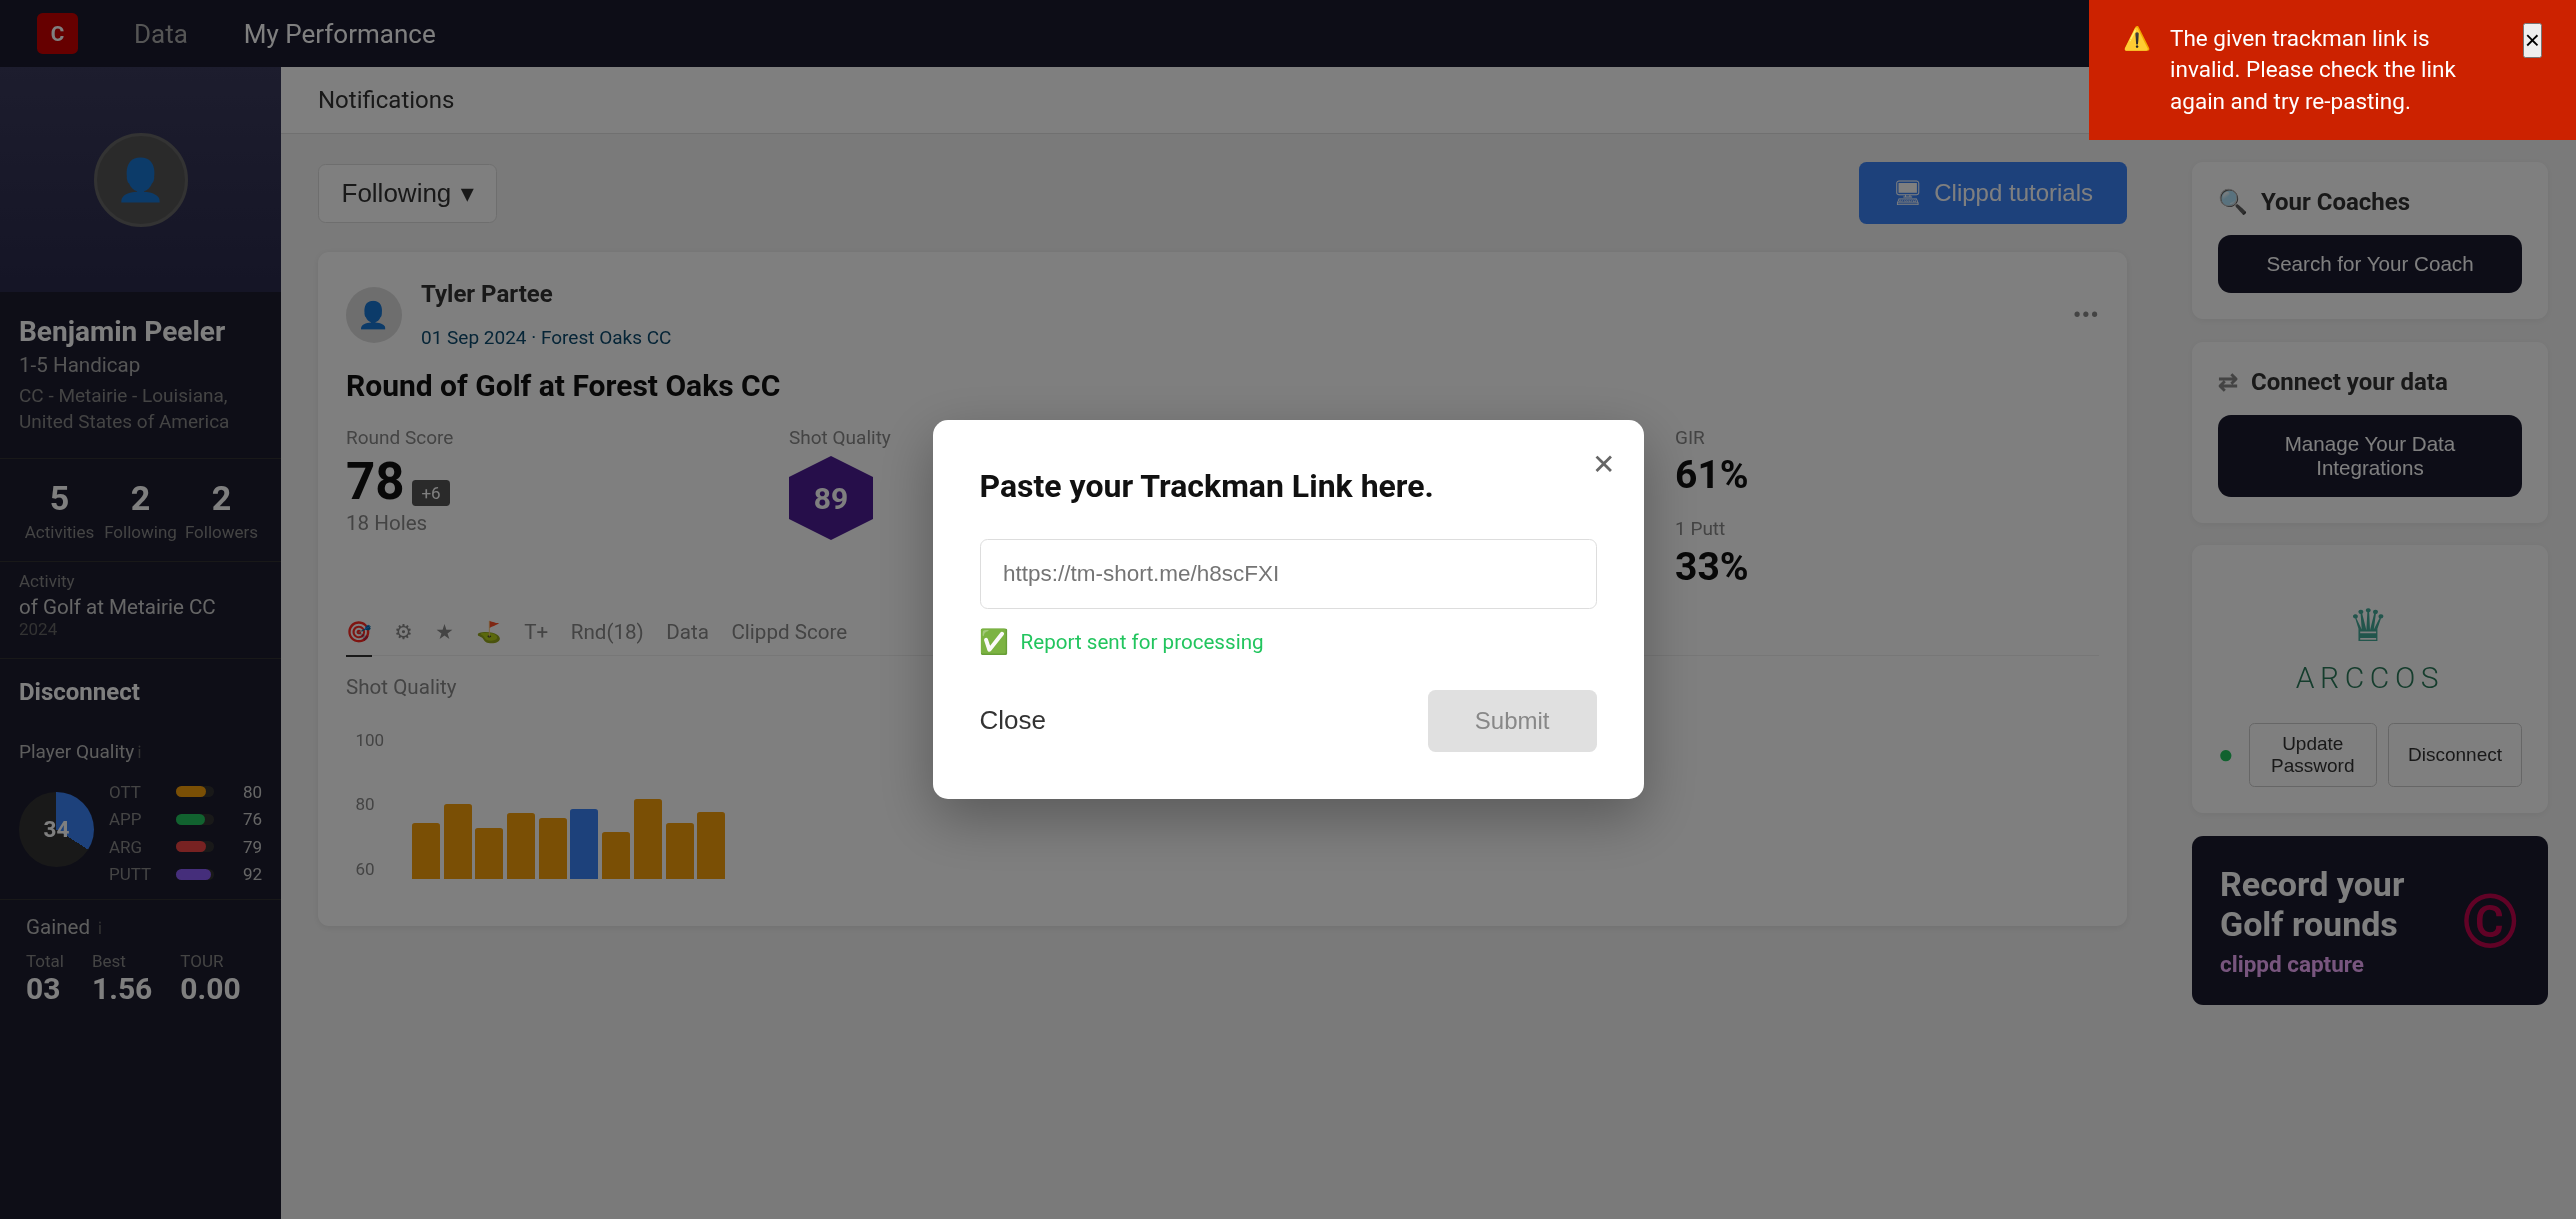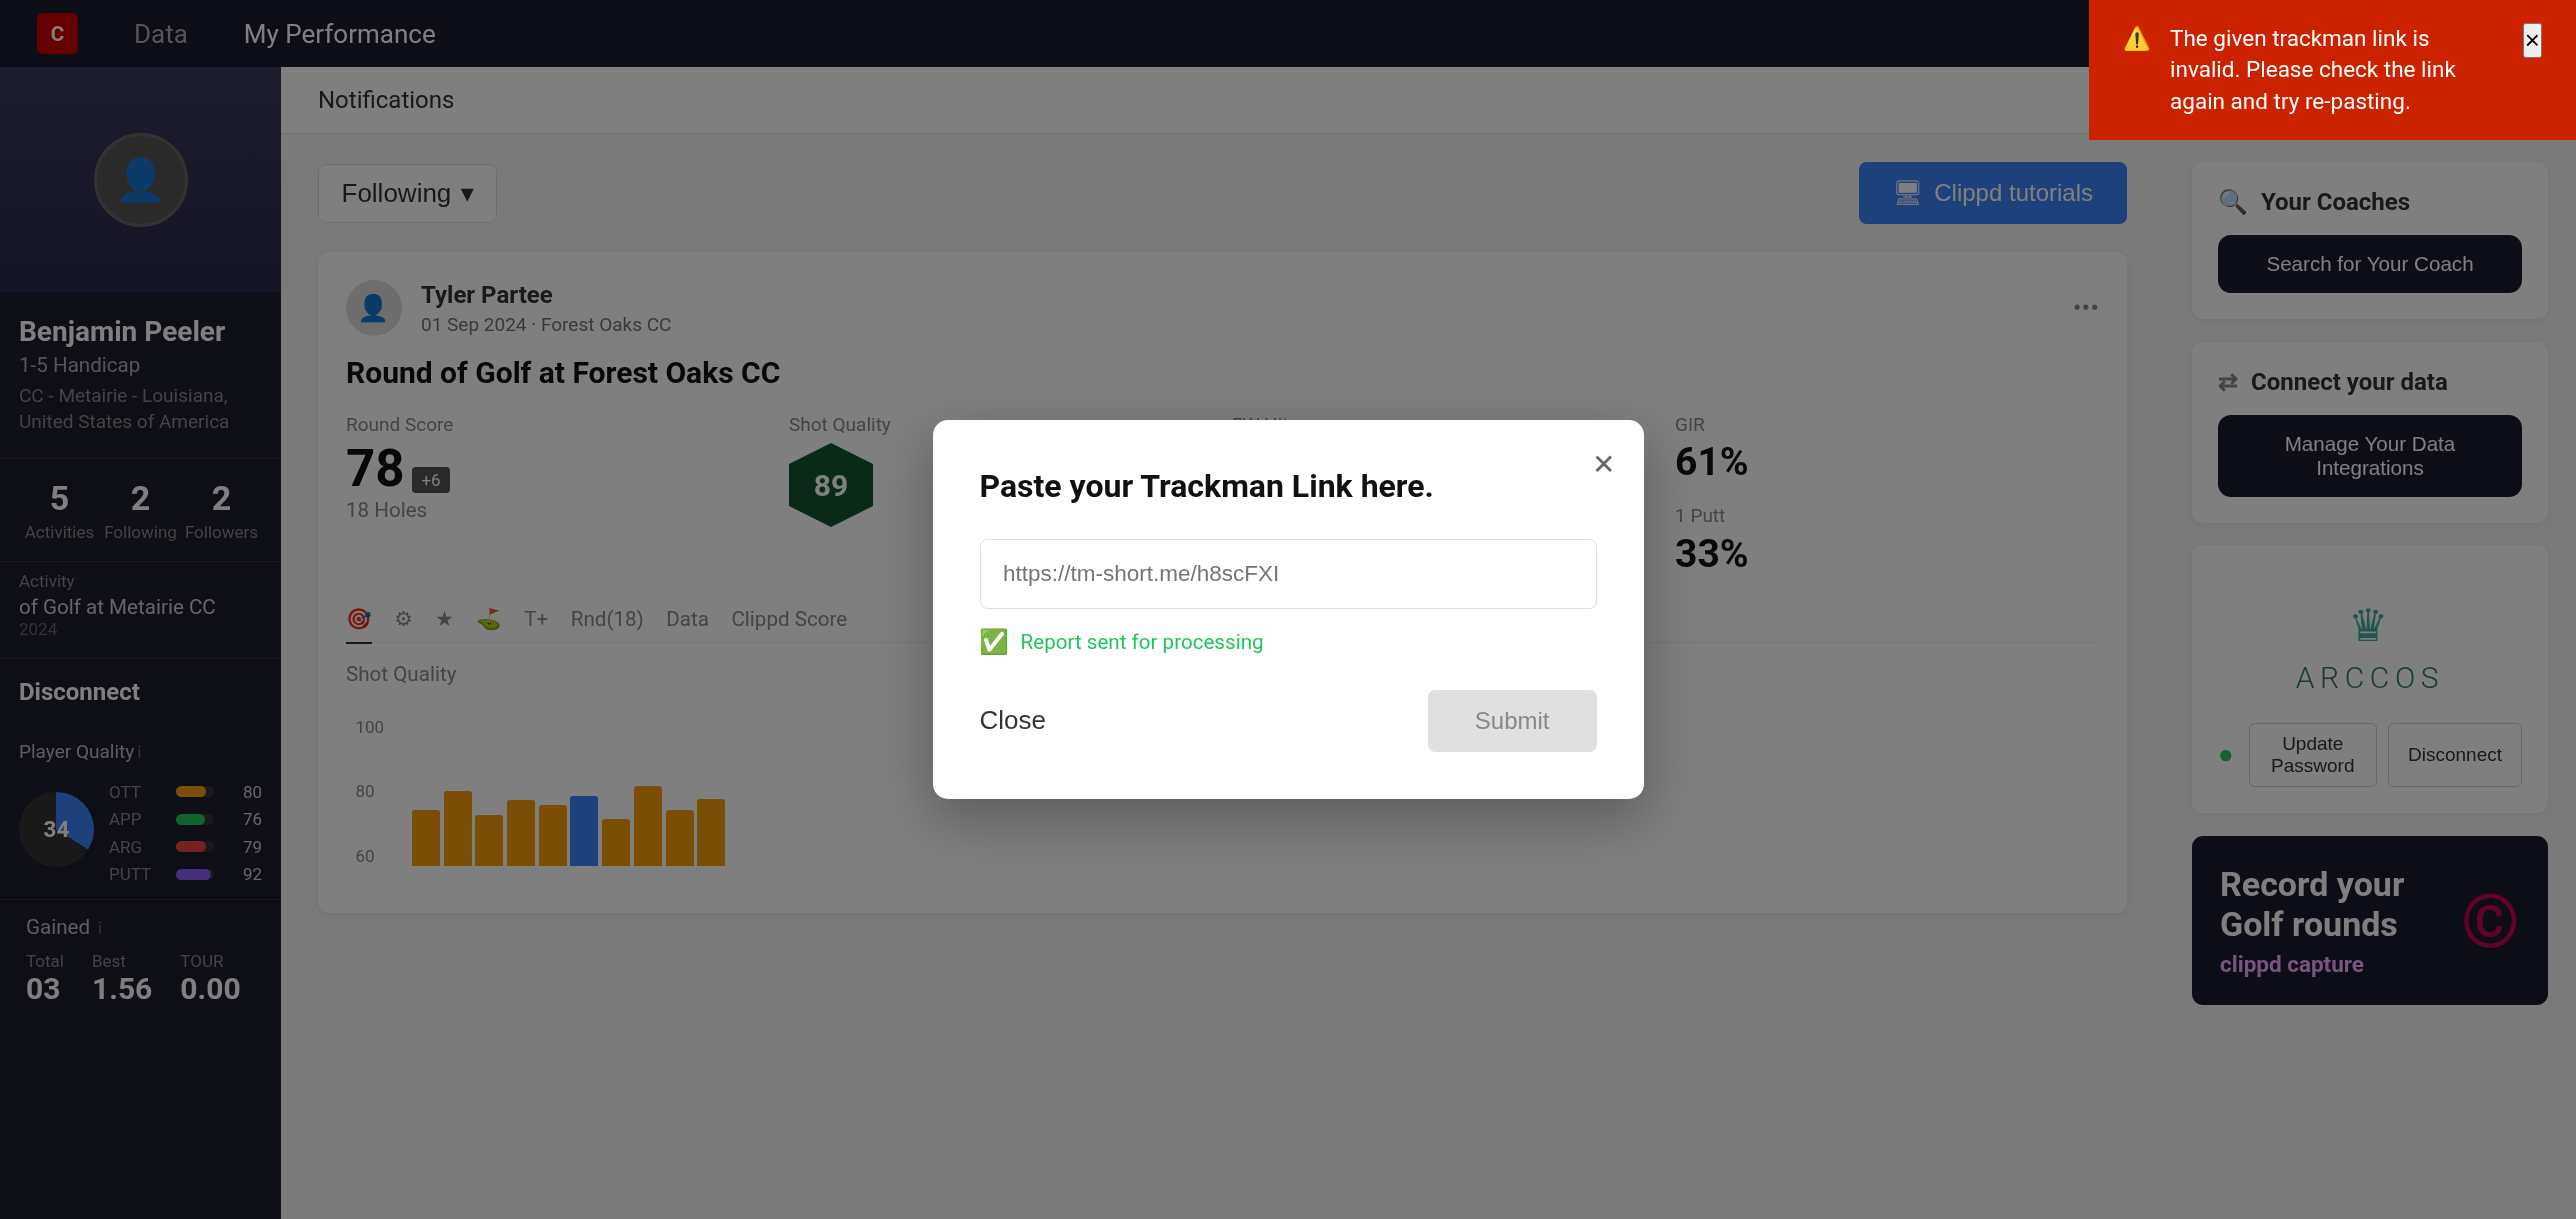--- a/index.html
+++ b/index.html
@@ -176,21 +176,21 @@
       margin-bottom: 19px;
     }
     .feed-card-avatar {
       width: 56px; height: 56px;
       background: #ddd; border-radius: 50%;
       display: flex; align-items: center; justify-content: center;
       font-size: 26px; color: #888;
       flex-shrink: 0; margin-right: 19px;
     }
     .feed-card-user-name { font-size: 24px; font-weight: bold; color: #333; }
-    .feed-card-user-meta { font-size: 19px; color: #737373; margin-top: 4px; }
+    .feed-card-user-meta { font-size: 19px; color: #0c4a6e; margin-top: 18px; }
     .feed-card-menu { margin-left: auto; font-size: 26px; cursor: pointer; color: #888; }
     .feed-card-title { font-size: 30px; font-weight: bold; color: #111; margin-bottom: 22.5px; }
 
     .score-grid {
       display: grid;
       grid-template-columns: 1fr 1fr 1fr 1fr;
       gap: 19px;
       margin-bottom: 19px;
     }
     .score-item { }
@@ -202,21 +202,21 @@
       background: #555;
       color: white;
       font-size: 17px;
       padding: 2.8px 9.4px;
       border-radius: 3.7px;
       margin-left: 7.5px;
       vertical-align: middle;
     }
     .hexagon {
       width: 84px; height: 84px;
-      background: #14532d;
+      background: #4c1d95;
       clip-path: polygon(50% 0%, 100% 25%, 100% 75%, 50% 100%, 0% 75%, 0% 25%);
       display: flex; align-items: center; justify-content: center;
       font-size: 30px; font-weight: bold; color: white;
     }
     .tab-bar {
       display: flex; gap: 22.5px;
       border-bottom: 1.9px solid #eee;
       padding-bottom: 0;
       margin-bottom: 19px;
     }

